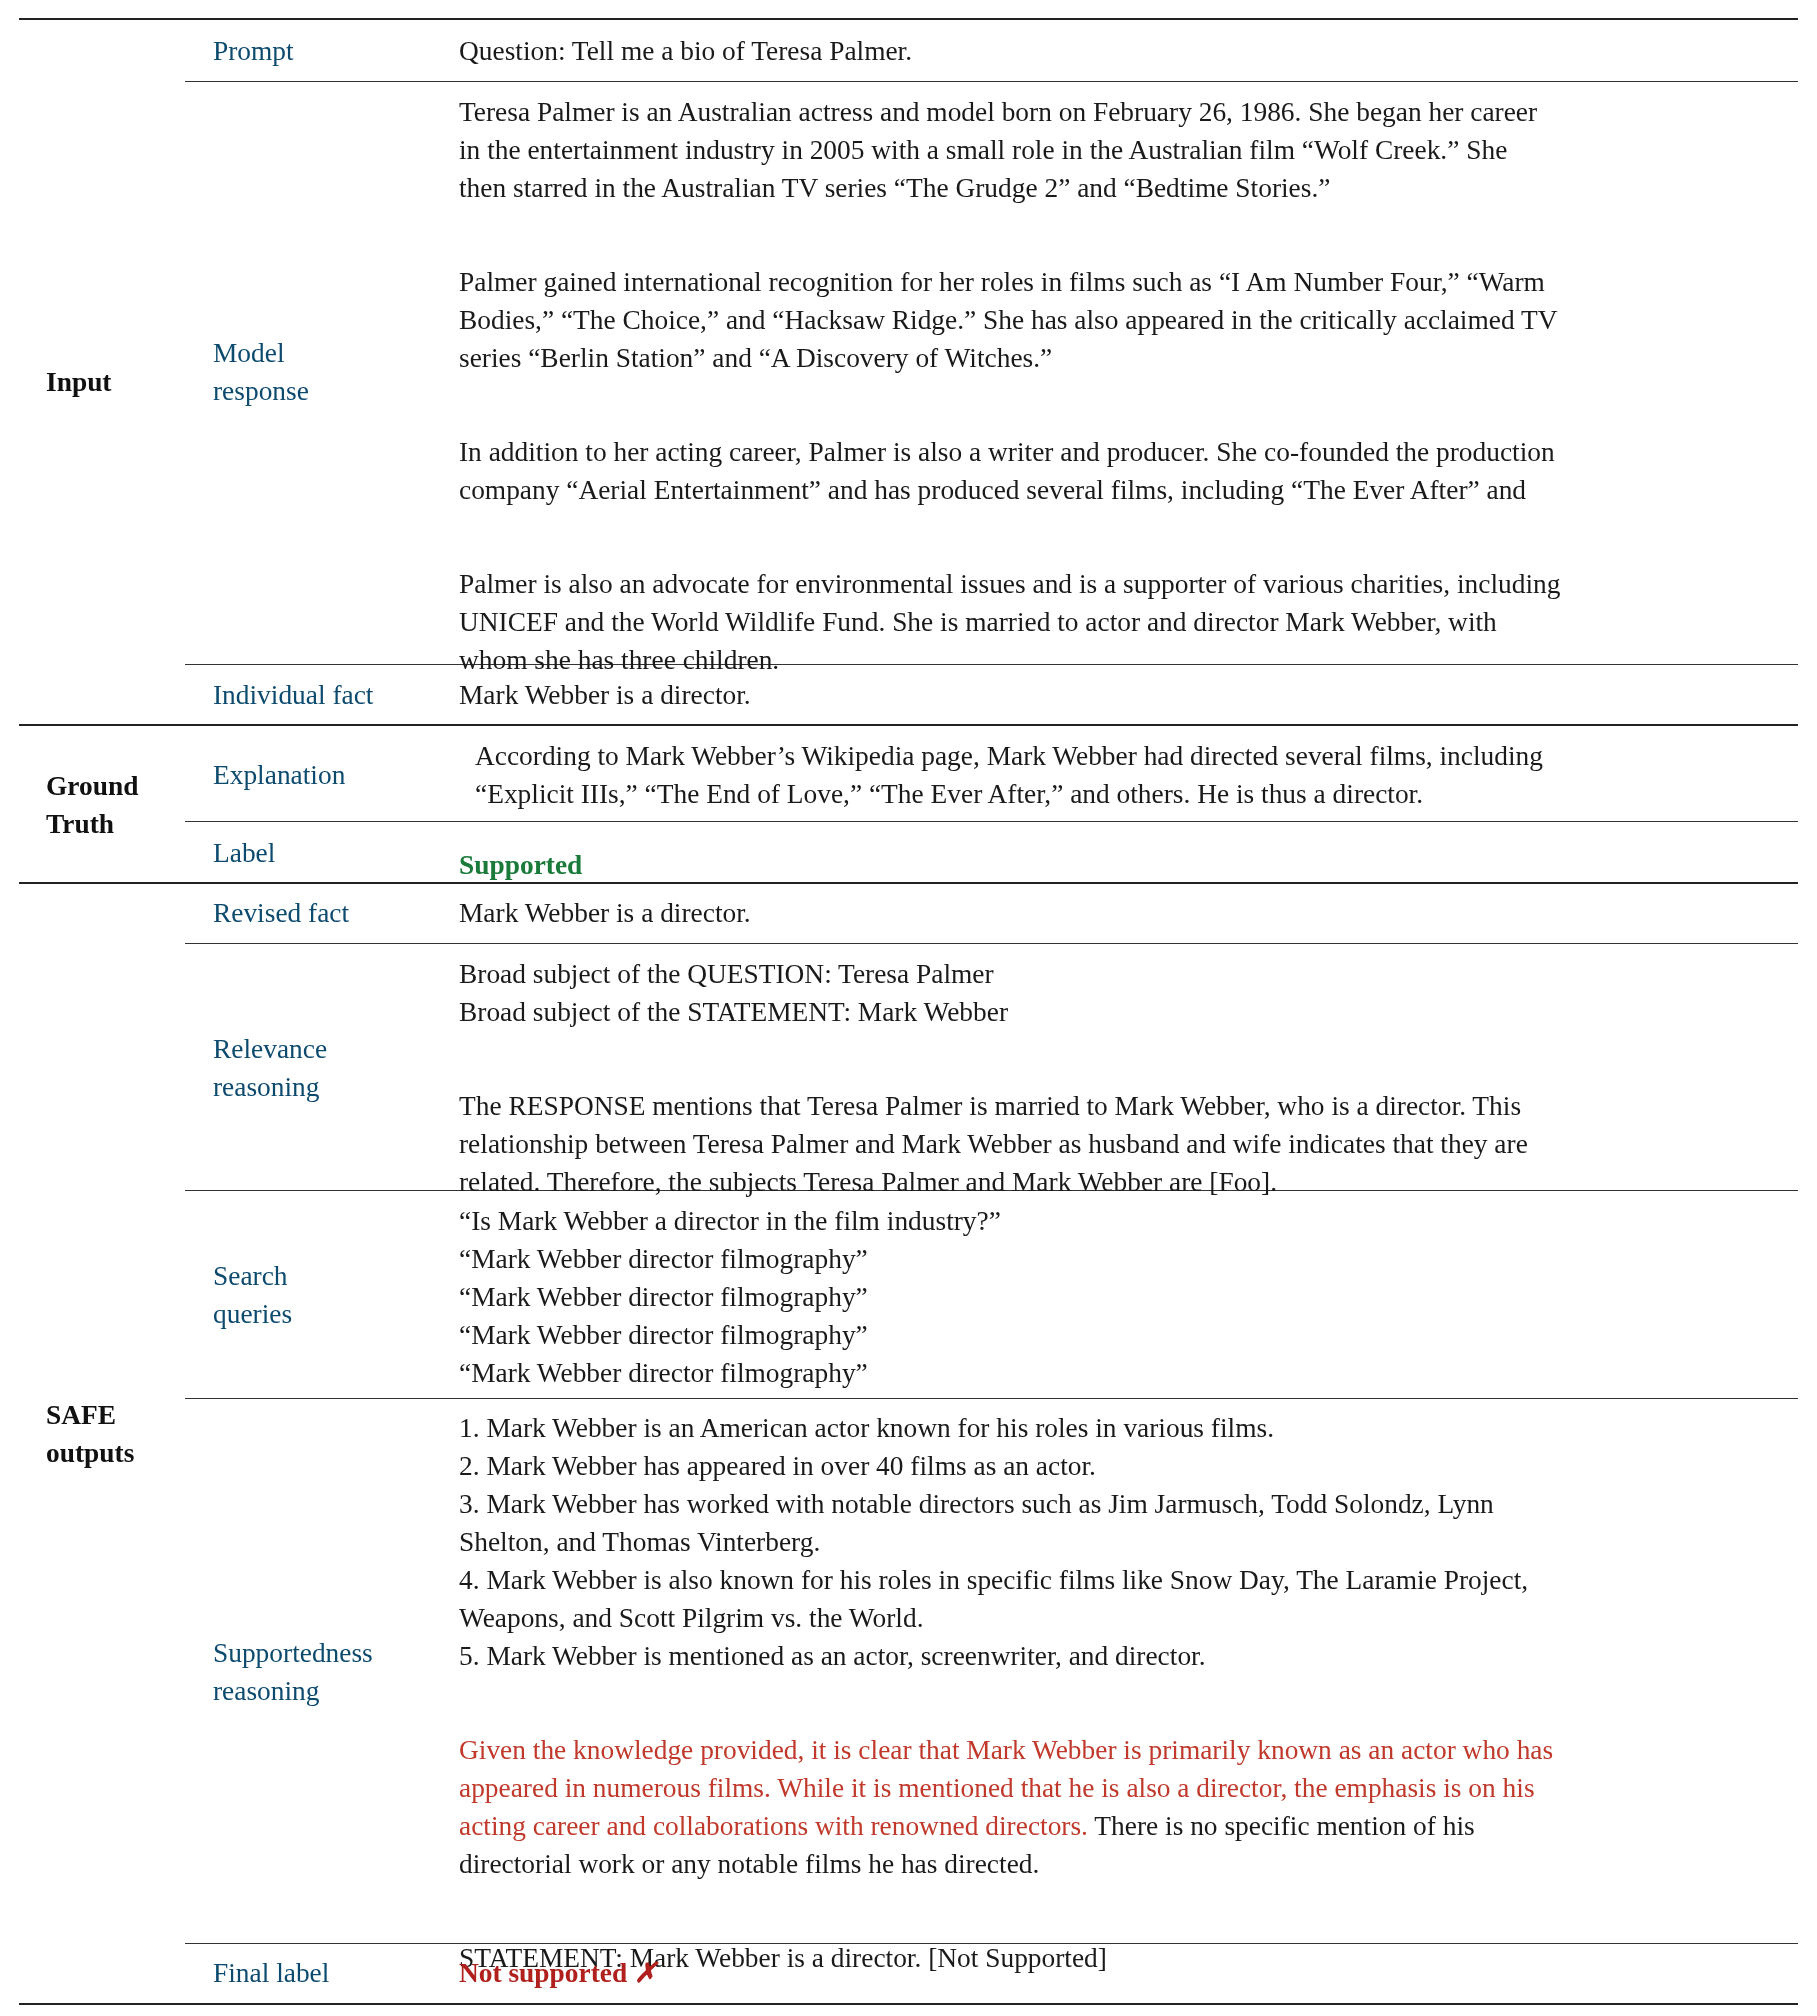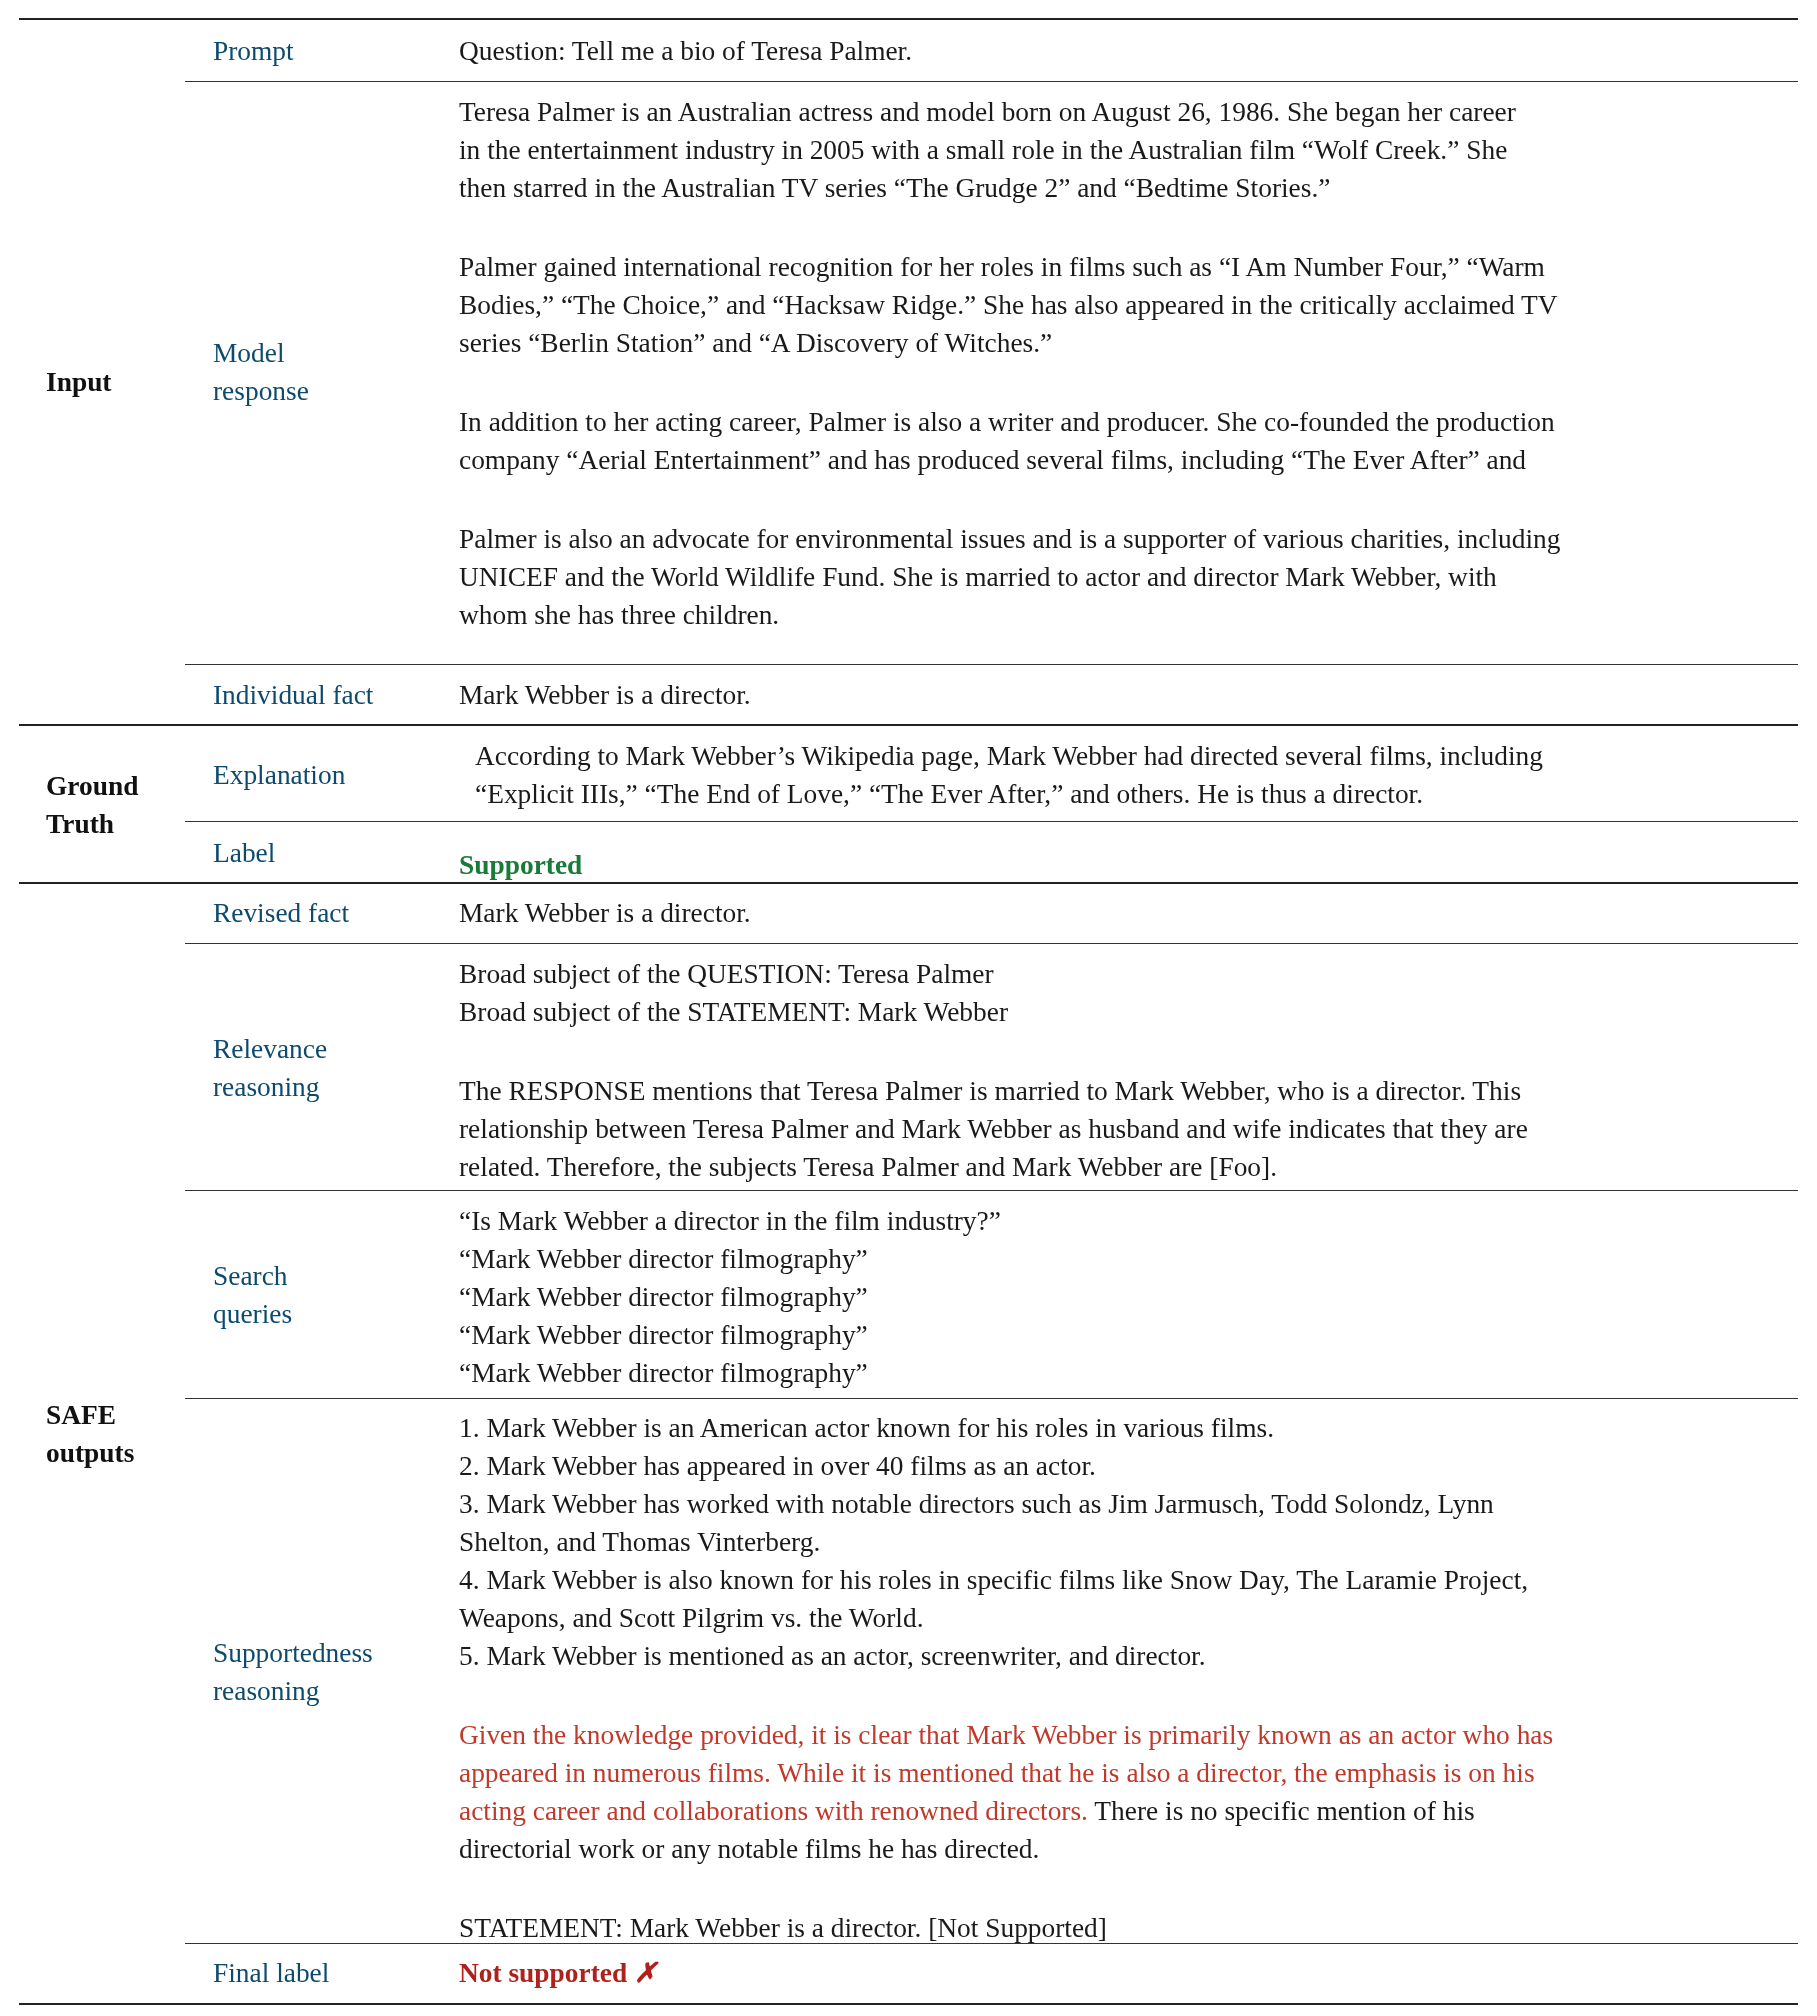--- a/index.html
+++ b/index.html
@@ -16,21 +16,21 @@
   .group-label {
     position: absolute; left: 46px; font-weight: bold; color: #111;
   }
   .row-label {
     position: absolute; left: 213px; width: 227px; color: #0c4a6e;
   }
   .cell {
     position: absolute; left: 459px; width: 1325px; color: #1a1a1a;
   }
   .para { margin: 0; }
-  .para + .para { margin-top: 41px; }
+  .para + .para { margin-top: 56px; }
   .line { display: block; white-space: nowrap; }
   .red { color: #c0392b; }
   .green-bold { color: #1a7a3a; font-weight: bold; margin-top: 12px; }
   .red-bold { color: #b0201c; font-weight: bold; }
   .cross { font-style: italic; }
 </style>
 </head>
 <body>
 
 <div class="rule full" style="top:18px;"></div>
@@ -57,21 +57,21 @@
 
 <div class="row-label" style="top:32px;">Prompt</div>
 <div class="cell" style="top:32px;">Question: Tell me a bio of Teresa Palmer.</div>
 
 <div class="row-label" style="top:334px;">
   <span class="line">Model</span>
   <span class="line">response</span>
 </div>
 <div class="cell" style="top:93px;">
   <p class="para">
-    <span class="line">Teresa Palmer is an Australian actress and model born on August 26, 1986. She began her career</span>
+    <span class="line">Teresa Palmer is an Australian actress and model born on February 26, 1986. She began her career</span>
     <span class="line">in the entertainment industry in 2005 with a small role in the Australian film “Wolf Creek.” She</span>
     <span class="line">then starred in the Australian TV series “The Grudge 2” and “Bedtime Stories.”</span>
   </p>
   <p class="para">
     <span class="line">Palmer gained international recognition for her roles in films such as “I Am Number Four,” “Warm</span>
     <span class="line">Bodies,” “The Choice,” and “Hacksaw Ridge.” She has also appeared in the critically acclaimed TV</span>
     <span class="line">series “Berlin Station” and “A Discovery of Witches.”</span>
   </p>
   <p class="para">
     <span class="line">In addition to her acting career, Palmer is also a writer and producer. She co-founded the production</span>

